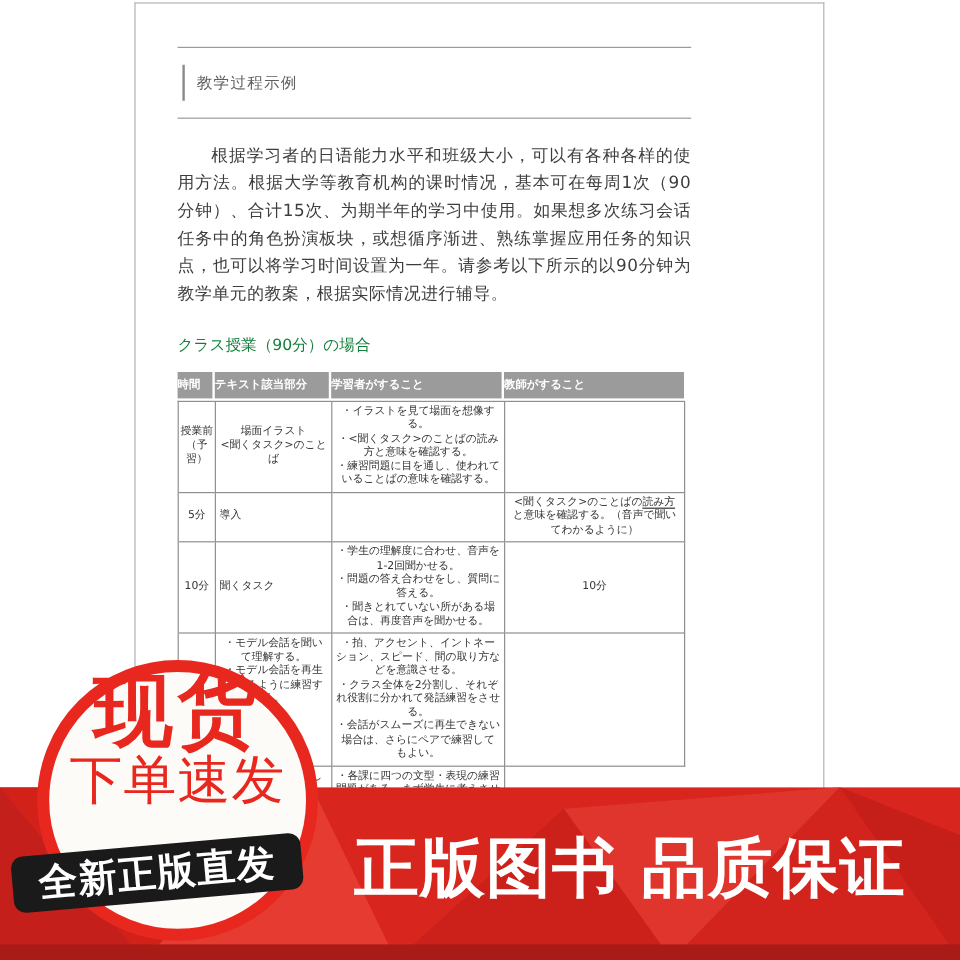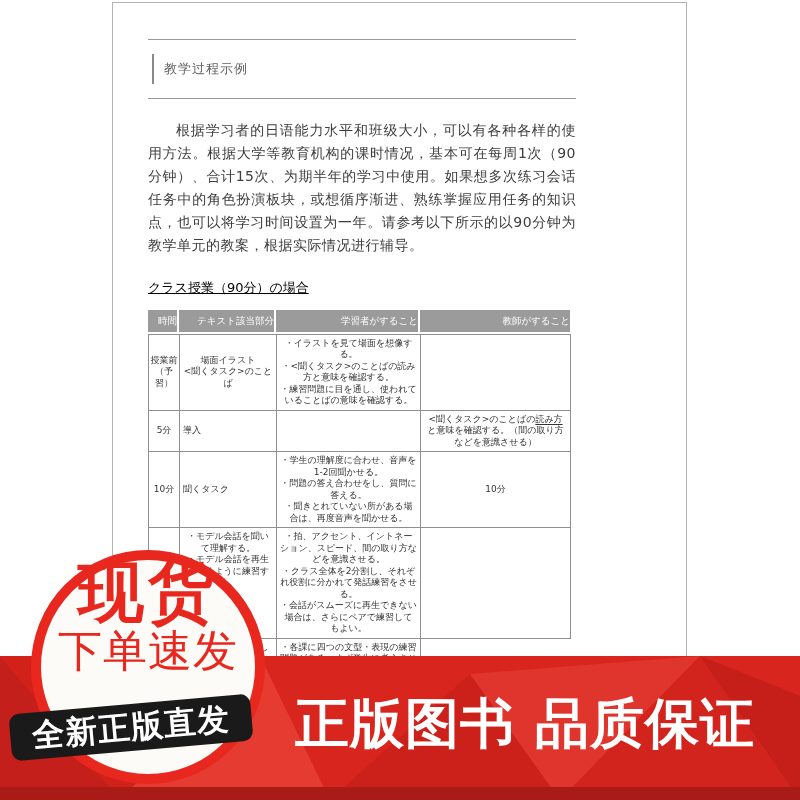--- a/index.html
+++ b/index.html
@@ -27,27 +27,27 @@
     padding:14px 4px;
   }
   .section-mark{
     display:inline-block;border-left:2px solid #8a8a8a;padding:6px 0 6px 10px;
     font-size:13px;color:#5f5f5f;letter-spacing:1px;
   }
   .para{
     margin:20px 0 0 0;font-size:14px;line-height:23px;color:#3d3d3d;
     text-indent:2em;letter-spacing:0.5px;text-align:justify;
   }
-  .table-title{margin-top:22px;font-size:13px;color:#000000;text-decoration:underline;}
+  .table-title{margin-top:22px;font-size:13px;color:#15803d;}
   
   .ltable{margin-top:13px;width:423px;font-size:9px;line-height:11.5px;color:#333;}
   .thead,.tbody{display:grid;grid-template-columns:31px 97px 144px 150px;}
   .th{
-    background:var(--header_gray);color:#fff;font-weight:normal;font-size:9.5px;
-    text-align:right;padding:5px 0;margin:0 2px 2px 0;
+    background:var(--header_gray);color:#fff;font-weight:bold;font-size:9.5px;
+    text-align:left;padding:5px 0;margin:0 2px 2px 0;
   }
   .th:last-child{margin-right:0;}
   .tbody{border-top:1px solid var(--border_gray);border-left:1px solid var(--border_gray);}
   .td{
     border-right:1px solid var(--border_gray);border-bottom:1px solid var(--border_gray);
     padding:3px 3px;box-sizing:border-box;white-space:pre-line;text-align:center;
   }
   .td.mid{display:flex;align-items:center;}
   .td.ctr{justify-content:center;text-align:center;padding:6px 1px;}
   .r0{min-height:62px;} .r1{min-height:33px;} .r2{min-height:57px;}
@@ -104,21 +104,21 @@
           <div class="td r0 mid">場面イラスト
 &lt;聞くタスク&gt;のことば</div>
           <div class="td r0">・イラストを見て場面を想像する。
 ・&lt;聞くタスク&gt;のことばの読み方と意味を確認する。
 ・練習問題に目を通し、使われていることばの意味を確認する。</div>
           <div class="td r0"></div>
 
           <div class="td r1 mid ctr">5分</div>
           <div class="td r1 mid">導入</div>
           <div class="td r1"></div>
-          <div class="td r1"><span>&lt;聞くタスク&gt;のことばの</span><span class="uline">読み方</span><span>と意味を確認する。（間の取り方などを意識させる）</span></div>
+          <div class="td r1"><span>&lt;聞くタスク&gt;のことばの</span><span class="uline">読み方</span><span>と意味を確認する。（音声で聞いてわかるように）</span></div>
 
           <div class="td r2 mid ctr">10分</div>
           <div class="td r2 mid">聞くタスク</div>
           <div class="td r2">・学生の理解度に合わせ、音声を1-2回聞かせる。
 ・問題の答え合わせをし、質問に答える。
 ・聞きとれていない所がある場合は、再度音声を聞かせる。</div>
 
           <div class="td r3 mid ctr">10分</div>
           <div class="td r3 mid">モデル会話</div>
           <div class="td r3">・モデル会話を聞いて理解する。

